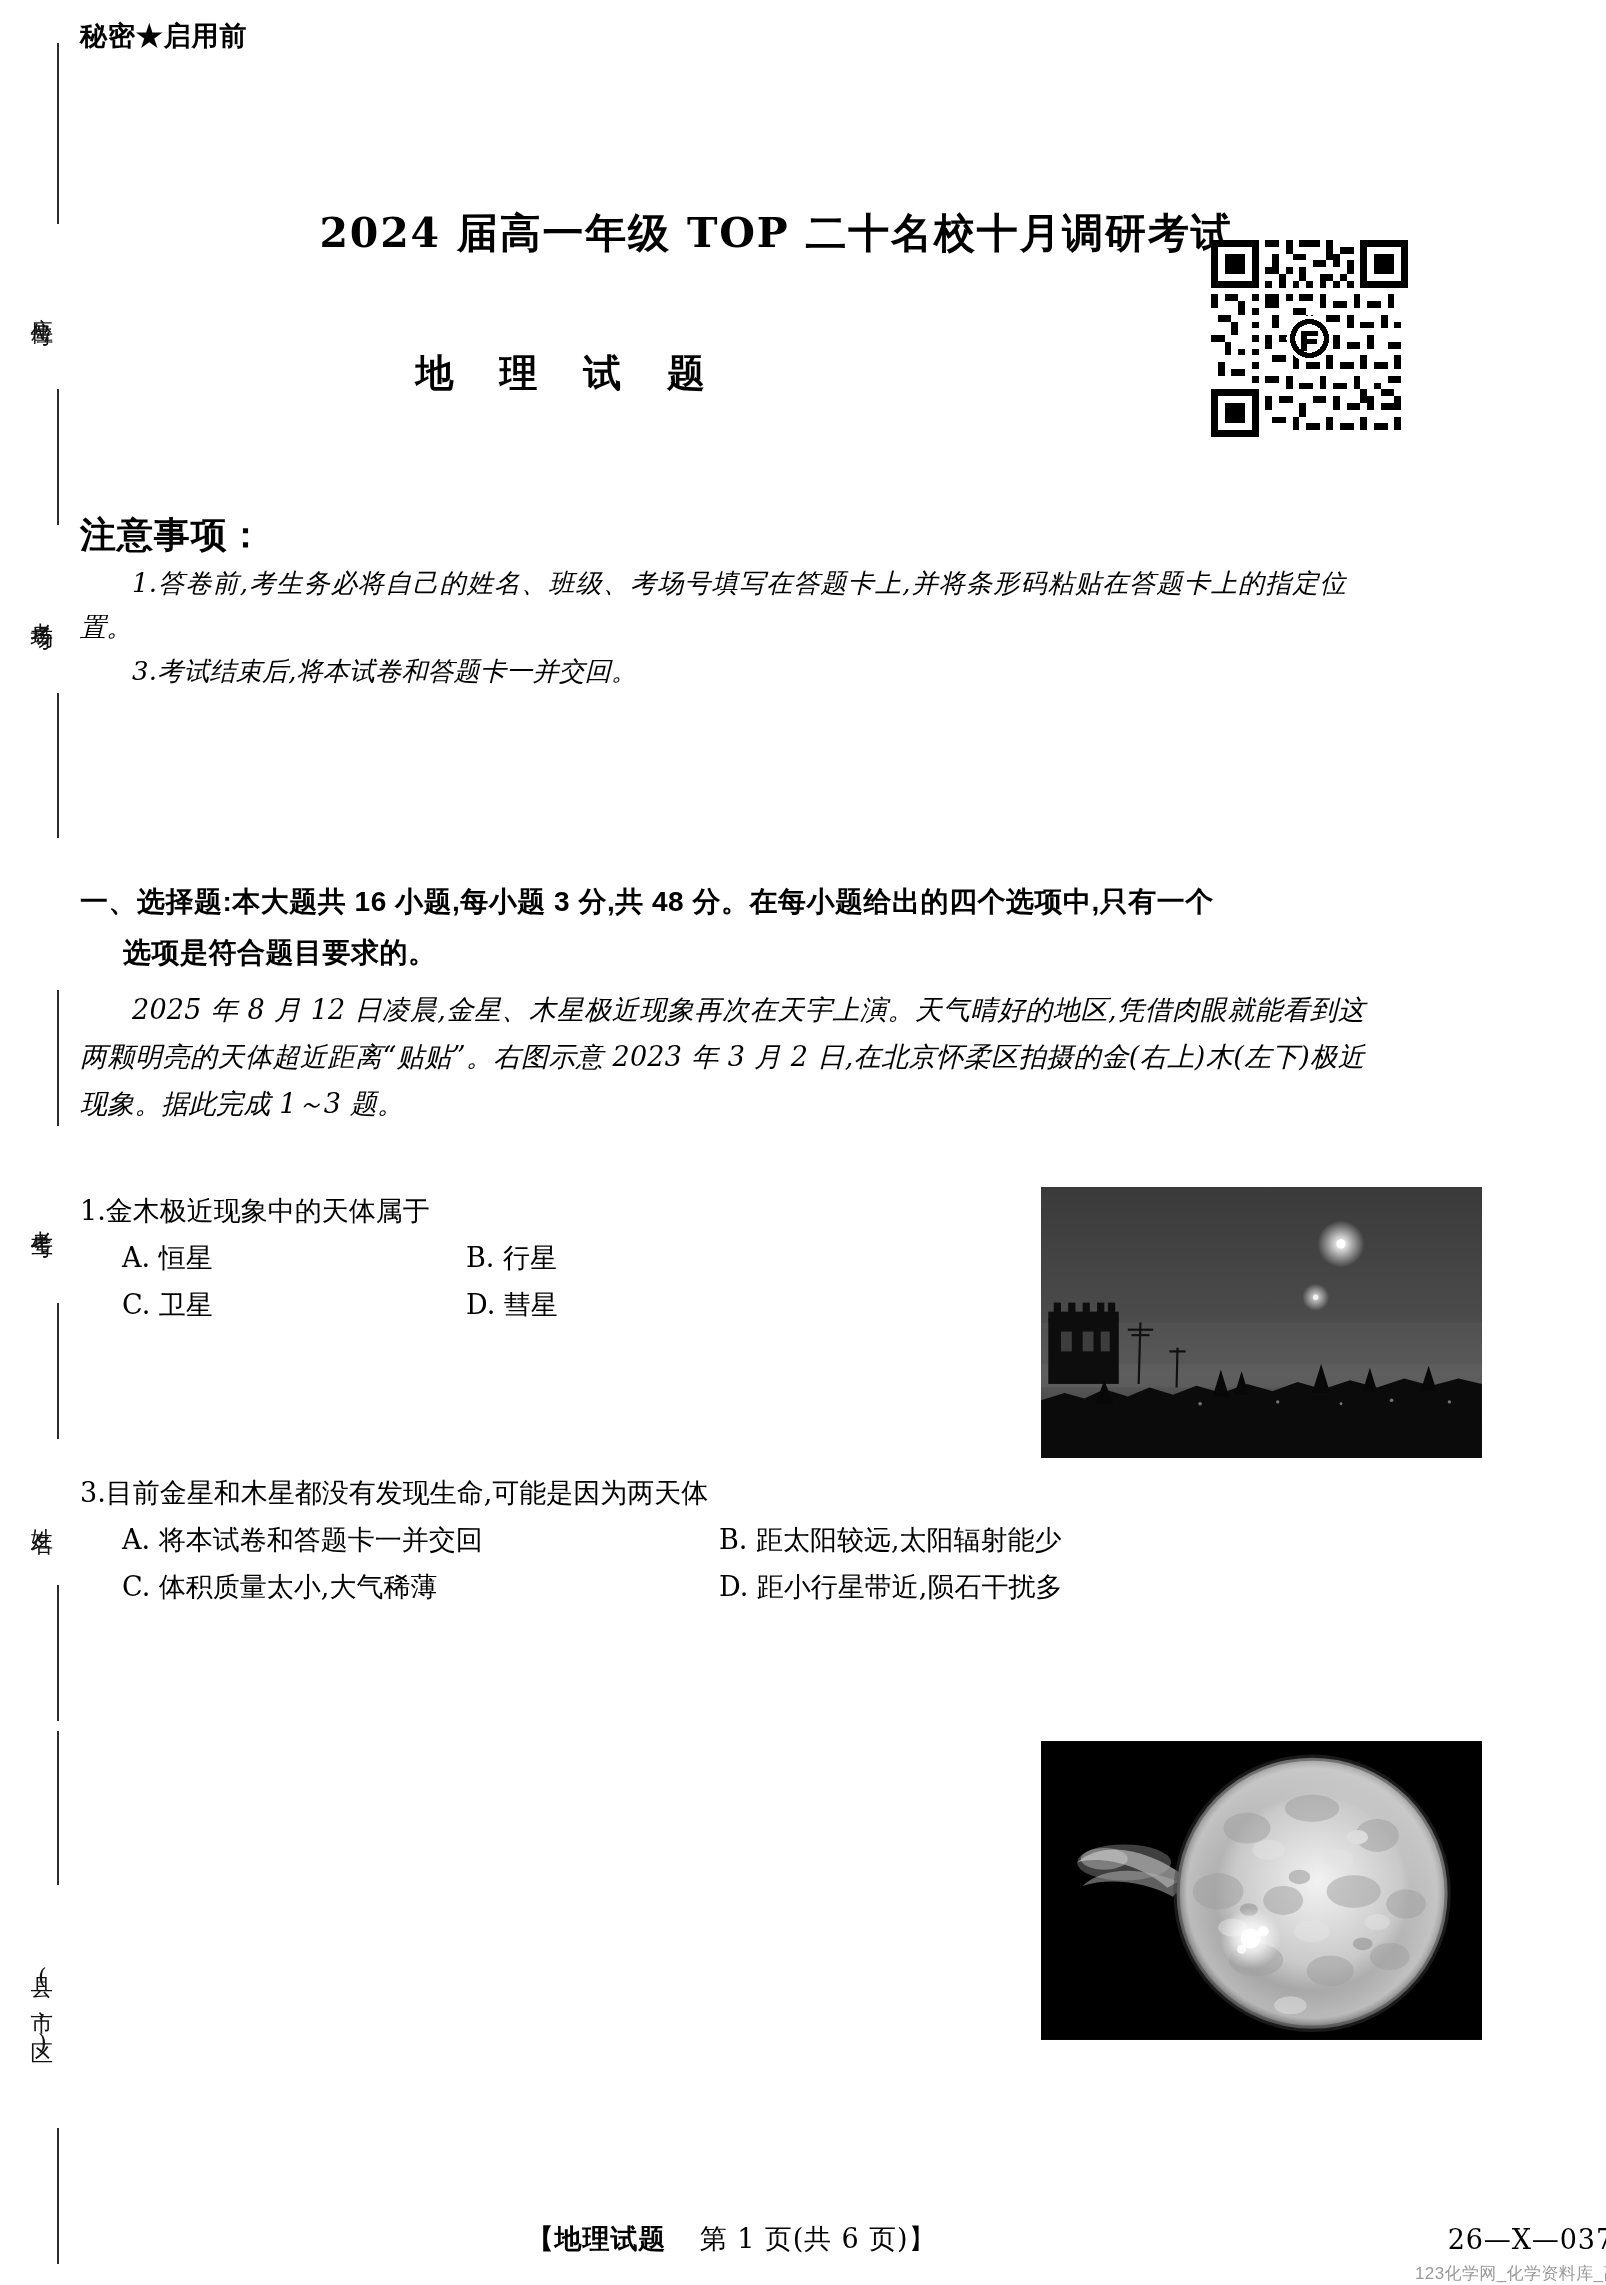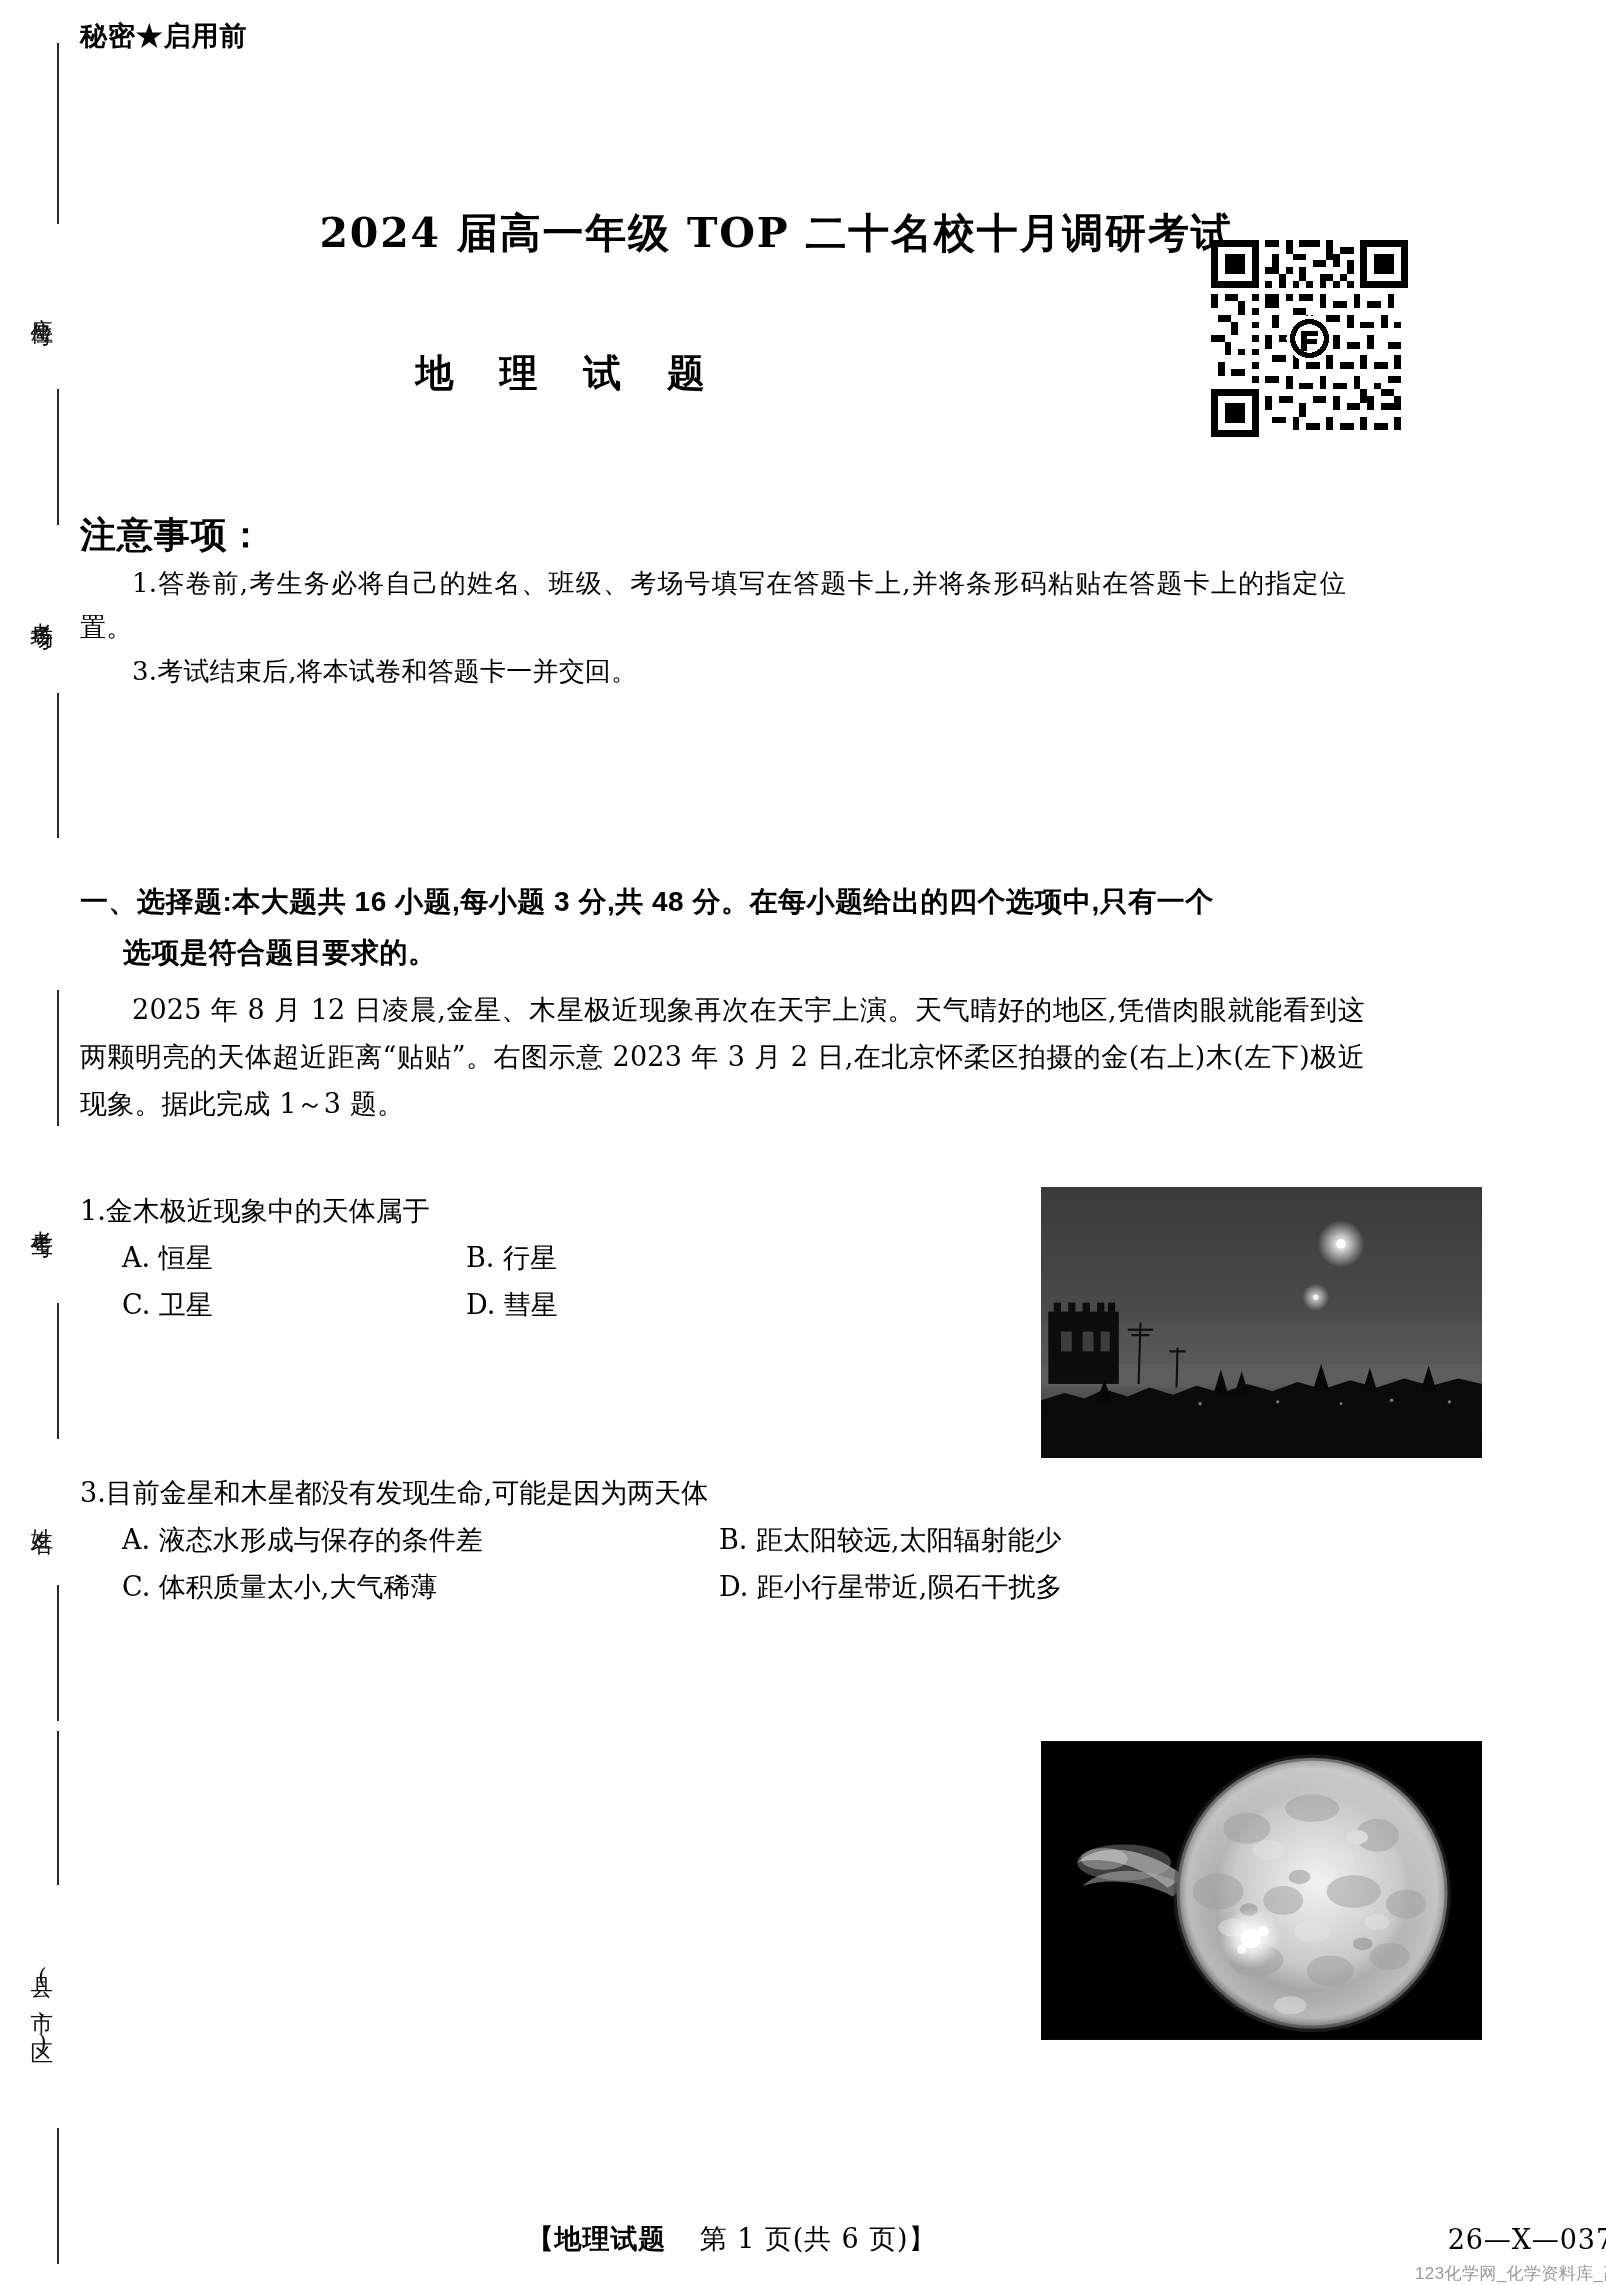--- a/index.html
+++ b/index.html
@@ -111,20 +111,21 @@
     position: absolute;
     left: 9px;
     top: 511px;
     font-family: "Liberation Sans", sans-serif;
     font-weight: bold;
     font-size: 36px;
     letter-spacing: 0.9px;
   }
   .kai {
     font-family: "DejaVu Serif", "Liberation Serif", serif;
+    font-style: italic;
   }
   .notice-body {
     position: absolute;
     left: 9px;
     top: 561px;
     width: 1266px;
     font-size: 26px;
     line-height: 44px;
     letter-spacing: 0.2px;
     text-align: justify;
@@ -392,21 +393,21 @@
       </span>
       <span class="opt-row">
         <span class="o1">C. 卫星</span><span>D. 彗星</span>
       </span>
     </div>
 
 
     <div class="q opt-wide" style="top:1469px; width:1303px;">
       <span class="stem">3.目前金星和木星都没有发现生命,可能是因为两天体</span>
       <span class="opt-row">
-        <span class="o1">A. 液态水形成与保存的条件差</span><span>B. 距太阳较远,太阳辐射能少</span>
+        <span class="o1">A. 将本试卷和答题卡一并交回</span><span>B. 距太阳较远,太阳辐射能少</span>
       </span>
       <span class="opt-row">
         <span class="o1">C. 体积质量太小,大气稀薄</span><span>D. 距小行星带近,陨石干扰多</span>
       </span>
     </div>
 
 
 
     <div class="fig fig1">
       <svg width="441" height="271" viewBox="0 0 488 300">

